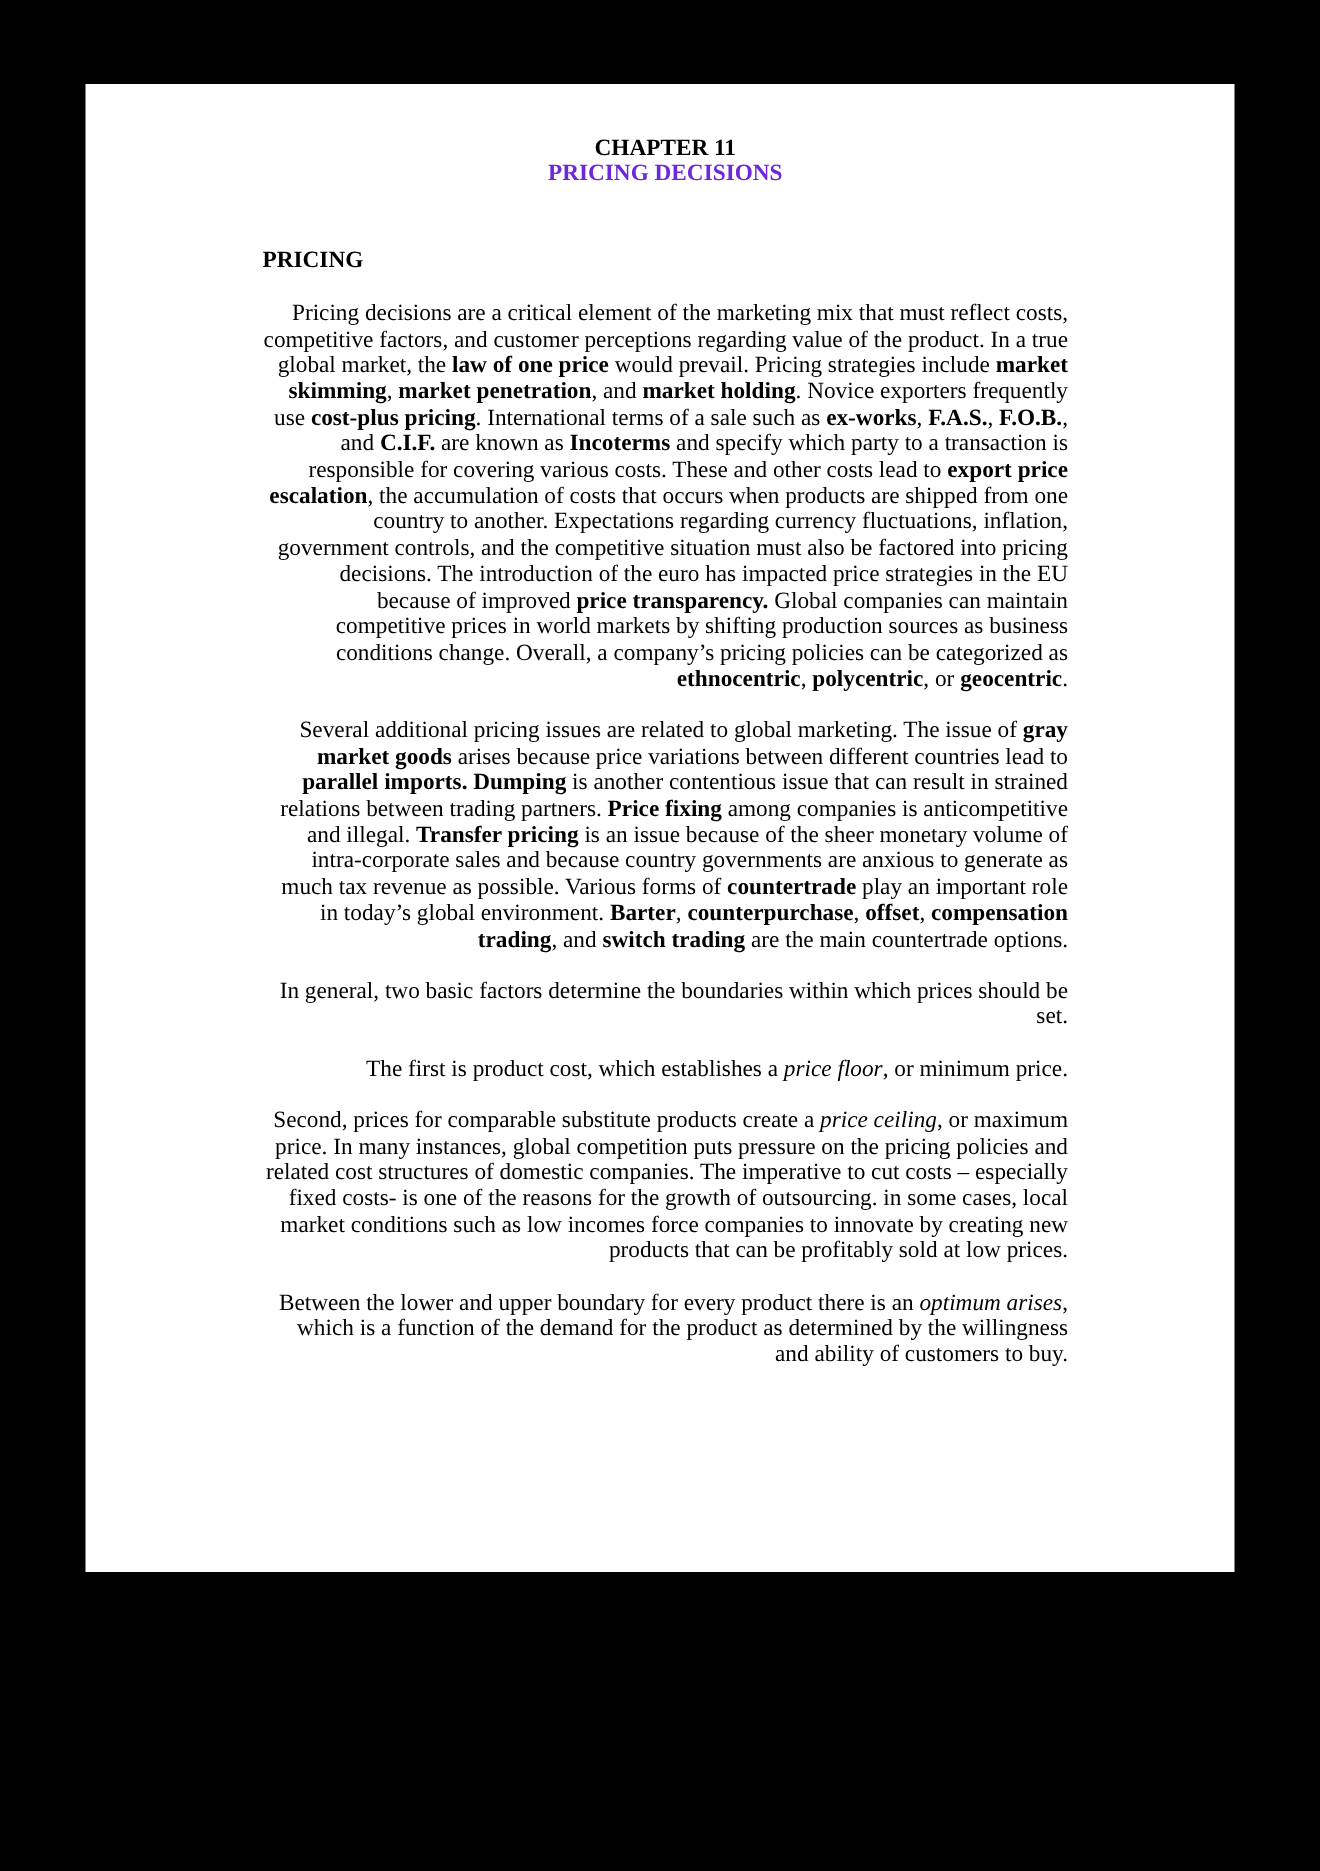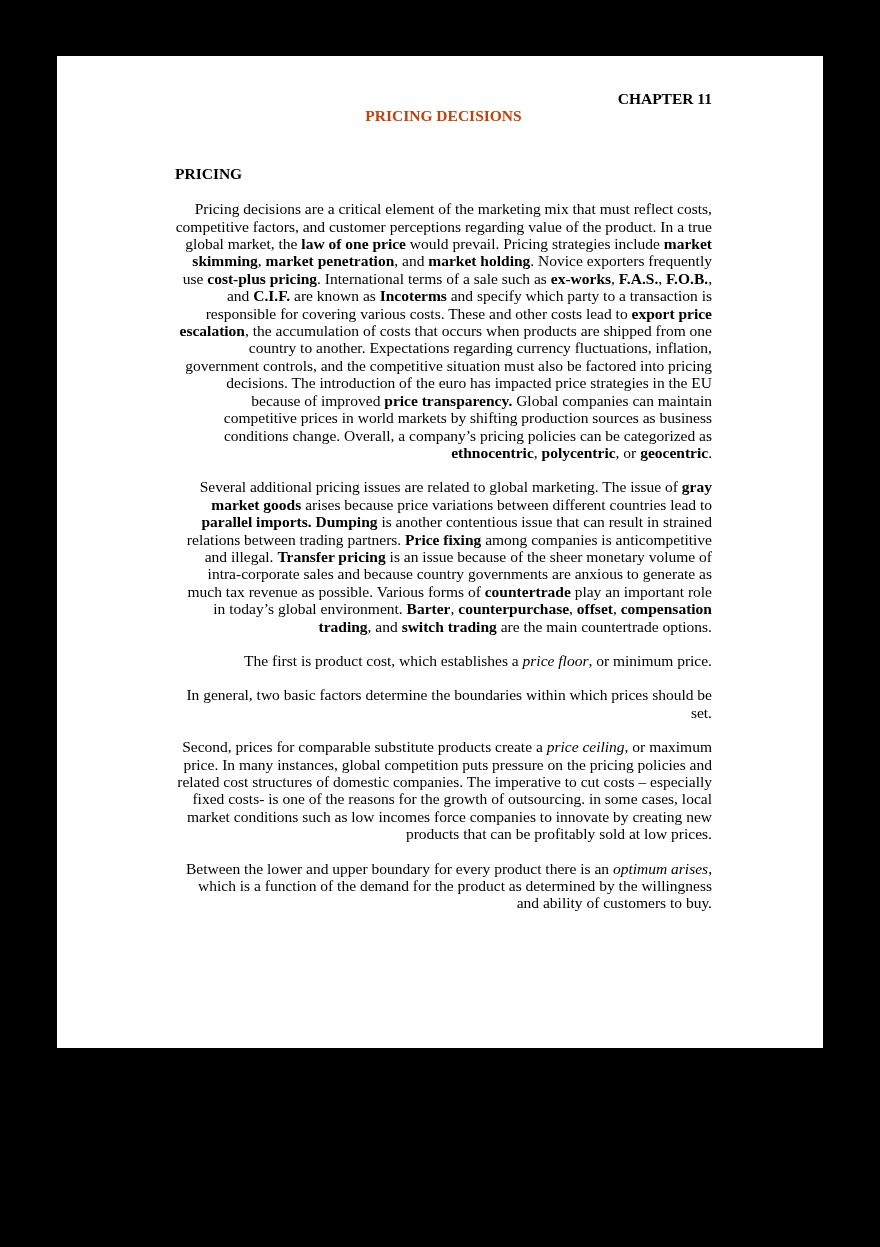--- a/index.html
+++ b/index.html
@@ -24,21 +24,21 @@
     padding: 34px 112px 40px 118px;
   }
   .doc-content {
     width: 537px;
     font-size: 15.5px;
     line-height: 17.4px;
     color: #000000;
   }
   .block { margin: 0; }
   .title {
-    text-align: right;
+    text-align: center;
     margin: 0;
   }
   .subtitle {
     text-align: center;
     margin: 0 0 40px 0;
   }
   .heading {
     margin: 9px 0 18px 0;
   }
   .paragraph {
@@ -47,22 +47,22 @@
   }
   .bold { font-weight: bold; }
   .italic { font-style: italic; }
 </style>
 </head>
 <body>
 
 <div class="doc-page">
   <div class="doc-content" id="doc-content">
       <div class="block title"><span class="bold">CHAPTER 11</span></div>
-      <div class="block subtitle"><span class="bold" style="color: #c2410c;">PRICING DECISIONS</span></div>
+      <div class="block subtitle"><span class="bold" style="color: #6d28d9;">PRICING DECISIONS</span></div>
       <div class="block heading"><span class="bold">PRICING</span></div>
       <p class="block paragraph"><span>Pricing decisions are a critical element of the marketing mix that must reflect costs, competitive factors, and customer perceptions regarding value of the product. In a true global market, the </span><span class="bold">law of one price</span><span> would prevail. Pricing strategies include </span><span class="bold">market skimming</span><span>, </span><span class="bold">market penetration</span><span>, and </span><span class="bold">market holding</span><span>. Novice exporters frequently use </span><span class="bold">cost-plus pricing</span><span>. International terms of a sale such as </span><span class="bold">ex-works</span><span>, </span><span class="bold">F.A.S.</span><span>, </span><span class="bold">F.O.B.</span><span>, and </span><span class="bold">C.I.F.</span><span> are known as </span><span class="bold">Incoterms</span><span> and specify which party to a transaction is responsible for covering various costs. These and other costs lead to </span><span class="bold">export price escalation</span><span>, the accumulation of costs that occurs when products are shipped from one country to another. Expectations regarding currency fluctuations, inflation, government controls, and the competitive situation must also be factored into pricing decisions. The introduction of the euro has impacted price strategies in the EU because of improved </span><span class="bold">price transparency.</span><span> Global companies can maintain competitive prices in world markets by shifting production sources as business conditions change. Overall, a company’s pricing policies can be categorized as </span><span class="bold">ethnocentric</span><span>, </span><span class="bold">polycentric</span><span>, or </span><span class="bold">geocentric</span><span>.</span></p>
       <p class="block paragraph"><span>Several additional pricing issues are related to global marketing. The issue of </span><span class="bold">gray market goods</span><span> arises because price variations between different countries lead to </span><span class="bold">parallel imports. Dumping</span><span> is another contentious issue that can result in strained relations between trading partners. </span><span class="bold">Price fixing</span><span> among companies is anticompetitive and illegal. </span><span class="bold">Transfer pricing</span><span> is an issue because of the sheer monetary volume of intra-corporate sales and because country governments are anxious to generate as much tax revenue as possible. Various forms of </span><span class="bold">countertrade</span><span> play an important role in today’s global environment. </span><span class="bold">Barter</span><span>, </span><span class="bold">counterpurchase</span><span>, </span><span class="bold">offset</span><span>, </span><span class="bold">compensation trading</span><span>, and </span><span class="bold">switch trading</span><span> are the main countertrade options.</span></p>
+      <p class="block paragraph"><span>In general, two basic factors determine the boundaries within which prices should be set.</span></p>
       <p class="block paragraph"><span>The first is product cost, which establishes a </span><span class="italic">price floor</span><span>, or minimum price.</span></p>
-      <p class="block paragraph"><span>In general, two basic factors determine the boundaries within which prices should be set.</span></p>
       <p class="block paragraph"><span>Second, prices for comparable substitute products create a </span><span class="italic">price ceiling</span><span>, or maximum price. In many instances, global competition puts pressure on the pricing policies and related cost structures of domestic companies. The imperative to cut costs – especially fixed costs- is one of the reasons for the growth of outsourcing. in some cases, local market conditions such as low incomes force companies to innovate by creating new products that can be profitably sold at low prices.</span></p>
       <p class="block paragraph"><span>Between the lower and upper boundary for every product there is an </span><span class="italic">optimum arises</span><span>, which is a function of the demand for the product as determined by the willingness and ability of customers to buy.</span></p>
     </div>
 </div>
 
 </body></html>

